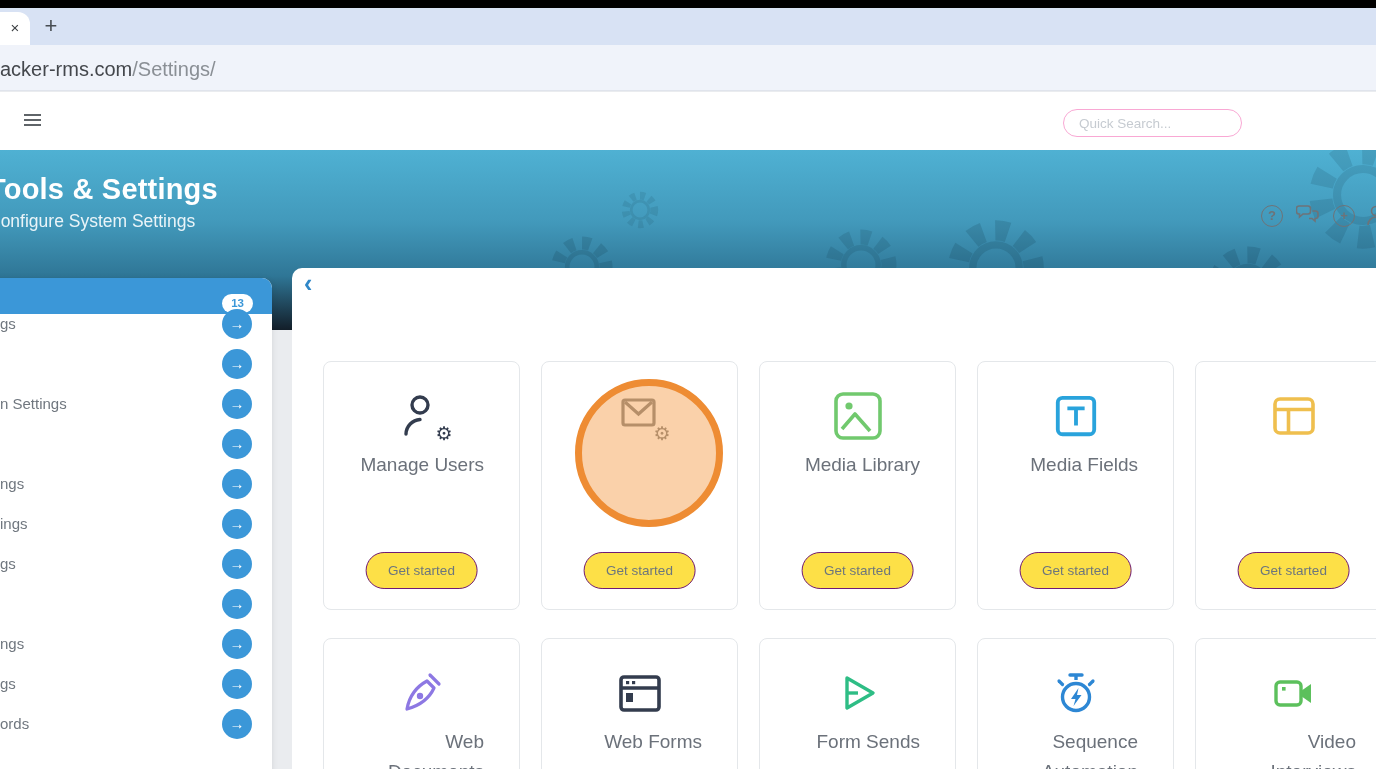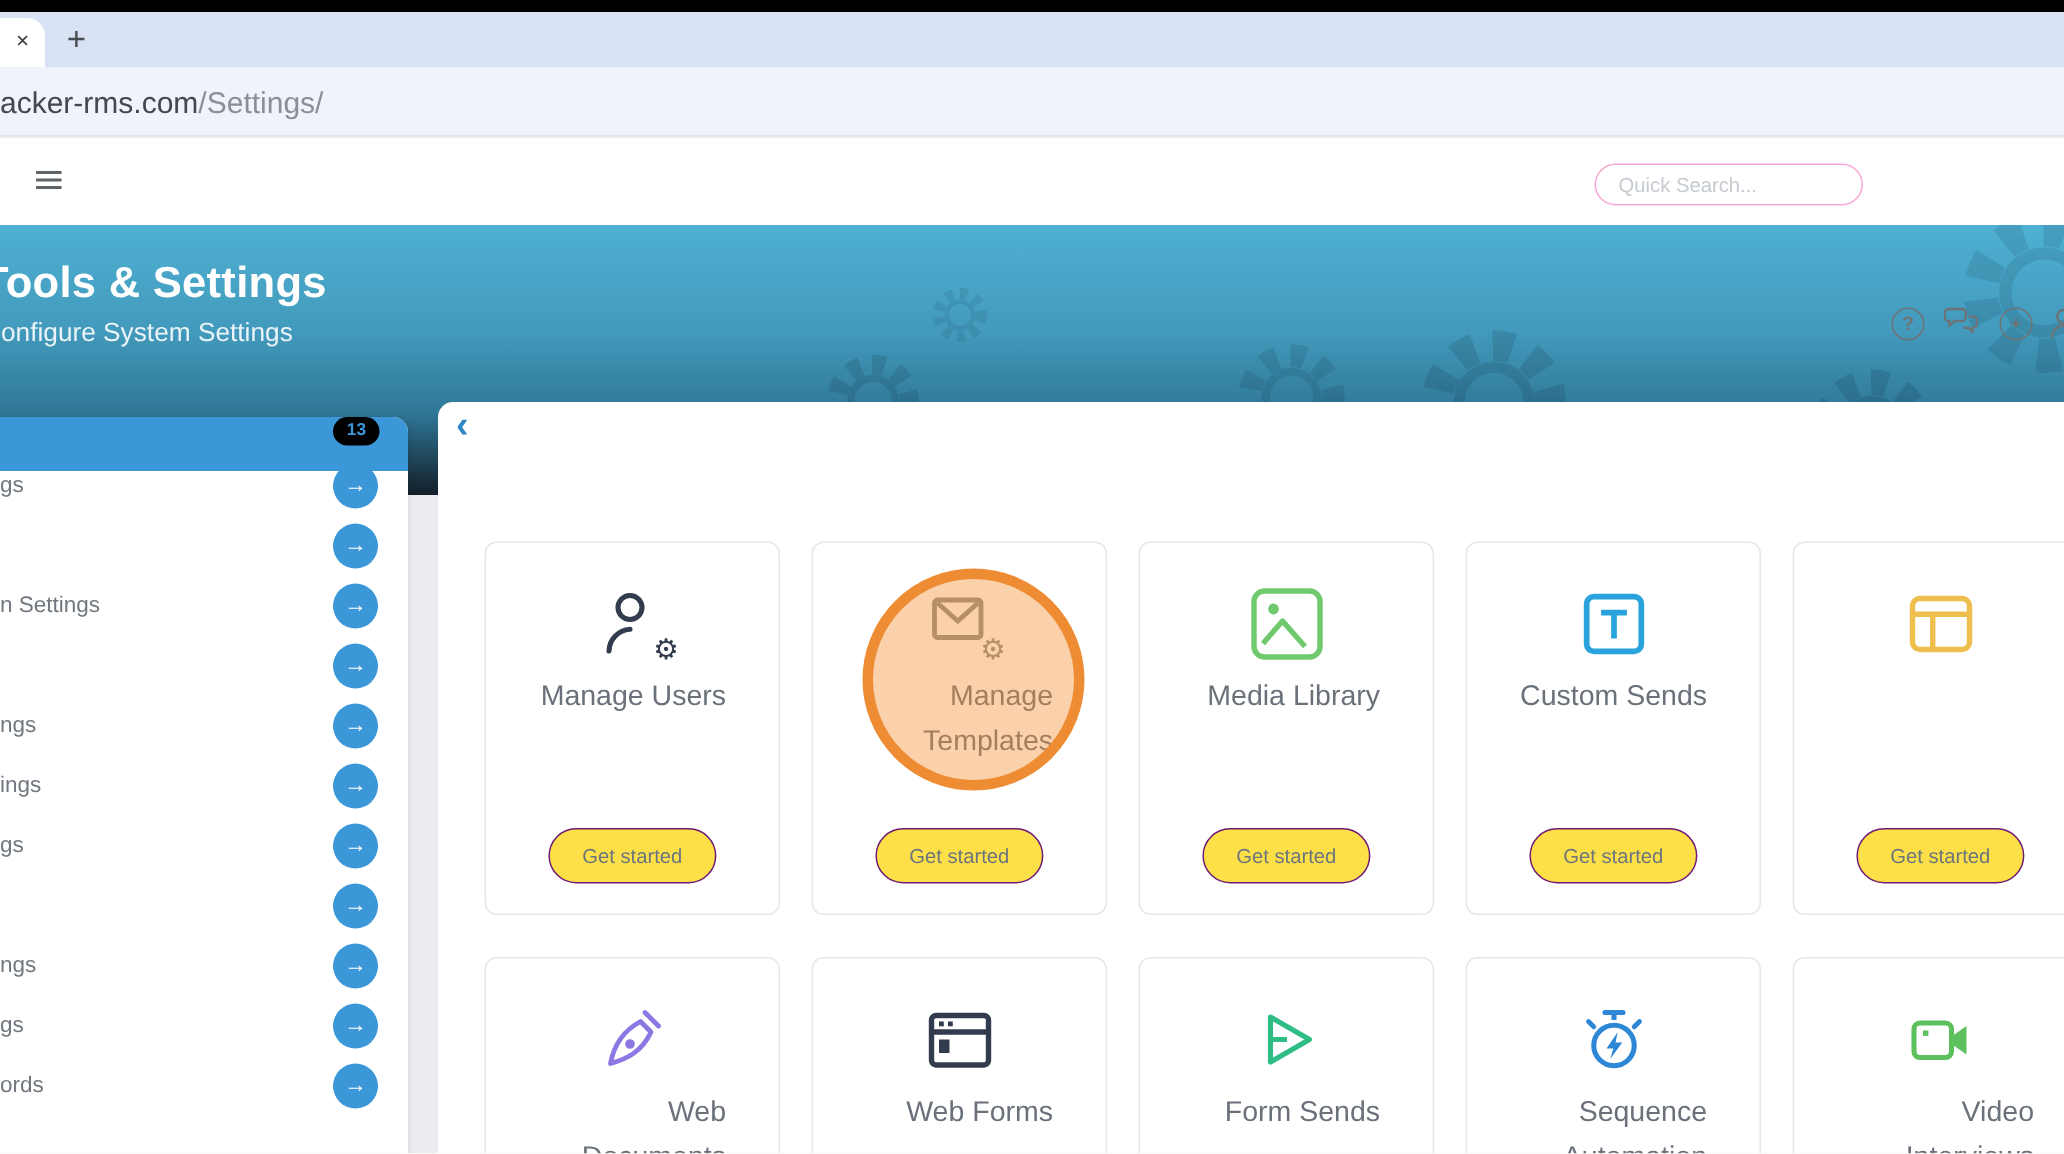--- a/index.html
+++ b/index.html
@@ -28,21 +28,21 @@
 
   
   .banner{position:absolute;top:150px;left:0;width:1376px;height:180px;background:linear-gradient(180deg,#4fb1d3 0%,#4299bb 40%,#2f7696 70%,#131e29 100%);overflow:hidden;z-index:1}
   .gear-deco{position:absolute;opacity:1}
   .banner-title{position:absolute;left:-12px;top:23px;font-size:29px;font-weight:bold;color:#fff;letter-spacing:.2px;white-space:nowrap}
   .banner-subtitle{position:absolute;left:-12px;top:61px;font-size:17.5px;color:#eaf4f8;white-space:nowrap}
 
   
   .sidebar{position:absolute;left:-40px;top:278px;width:312px;height:500px;background:#fff;border-radius:0 10px 0 0;box-shadow:0 1px 6px rgba(0,0,0,.10);z-index:3}
   .sidebar-header{height:36px;background:#3b97d8;border-radius:0 10px 0 0;position:relative;cursor:pointer}
-  .badge{position:absolute;right:19px;top:0;background:#000000;color:#3b97d8;font-size:11.5px;font-weight:bold;border-radius:10px;padding:3px 9px;line-height:13px}
+  .badge{position:absolute;right:19px;top:16px;background:#ffffff;color:#3b97d8;font-size:11.5px;font-weight:bold;border-radius:10px;padding:3px 9px;line-height:13px}
   .menu-list{position:absolute;top:26px;left:40px;width:252px}
   .menu-row{height:40px;position:relative;cursor:pointer}
   .menu-label{position:absolute;left:0;top:0;line-height:40px;font-size:15px;color:#70777f;white-space:nowrap}
   .menu-arrow{position:absolute;left:222px;top:5px;width:30px;height:30px;border-radius:50%;background:#3b97d8;color:#fff;text-align:center;line-height:29px;font-size:15px}
 
   
   .main-panel{position:absolute;left:292px;top:268px;width:1100px;height:501px;background:#fff;border-radius:10px 0 0 0;z-index:2}
   .back-chevron{position:absolute;left:12px;top:0px;font-size:25px;color:#2f87c8;font-weight:bold;cursor:pointer;line-height:30px}
   .main-message{position:absolute;left:28px;top:25px;font-size:15.5px;color:#979da4}
   .cards-row{position:absolute;left:31px;display:flex;gap:21px}
@@ -194,21 +194,20 @@
       <div class="card">
         <div class="card-icon">
             <span class="icon-wrap">
           <svg width="48" height="48" viewBox="0 0 48 48">
                 <rect x="7" y="8" width="31" height="25" rx="2" fill="none" stroke="#8a8d8f" stroke-width="3.2"></rect>
                 <path d="M9 10 L22.5 22 L36 10" fill="none" stroke="#8a8d8f" stroke-width="3.2"></path>
               </svg>
           <span class="mini-gear" style="color:#8a8d8f">⚙</span>
         </span>
           </div>
-        <div class="card-title">Manage Templates</div>
         <button class="get-started">Get started</button>
         <div class="click-highlight"></div>
       </div>
 
       <div class="card">
         <div class="card-icon">
             <span class="icon-wrap">
           <svg width="50" height="50" viewBox="0 0 50 50">
                 <rect x="3" y="3" width="44" height="44" rx="7" fill="none" stroke="#71c96e" stroke-width="3.6"></rect>
                 <circle cx="16" cy="15" r="3.6" fill="#71c96e"></circle>
@@ -222,21 +221,21 @@
 
       <div class="card">
         <div class="card-icon">
             <span class="icon-wrap">
           <svg width="46" height="46" viewBox="0 0 48 48">
                 <rect x="5" y="5" width="38" height="38" rx="5" fill="none" stroke="#29a3dc" stroke-width="4"></rect>
                 <path d="M15 16 H33 M24 16 V34" fill="none" stroke="#29a3dc" stroke-width="4"></path>
               </svg>
         </span>
           </div>
-        <div class="card-title">Custom Sends</div>
+        <div class="card-title">Media Fields</div>
         <button class="get-started">Get started</button>
       </div>
 
       <div class="card">
         <div class="card-icon">
             <span class="icon-wrap">
           <svg width="48" height="48" viewBox="0 0 48 48">
                 <rect x="5" y="7" width="38" height="34" rx="5" fill="none" stroke="#efbf4e" stroke-width="3.6"></rect>
                 <path d="M5 17.5 H43" stroke="#efbf4e" stroke-width="3.6"></path>
                 <path d="M18.5 17.5 V41" stroke="#efbf4e" stroke-width="3.6"></path>

